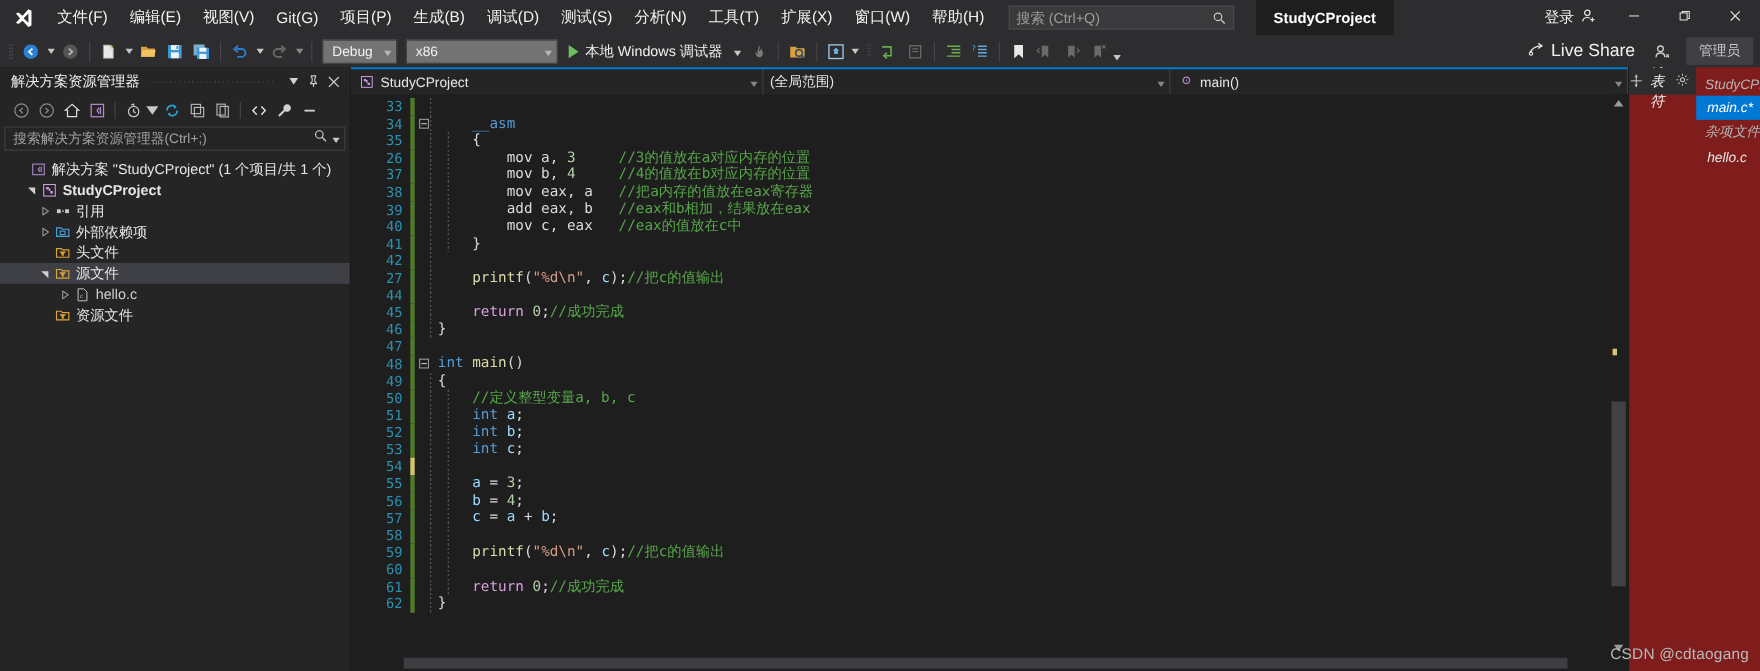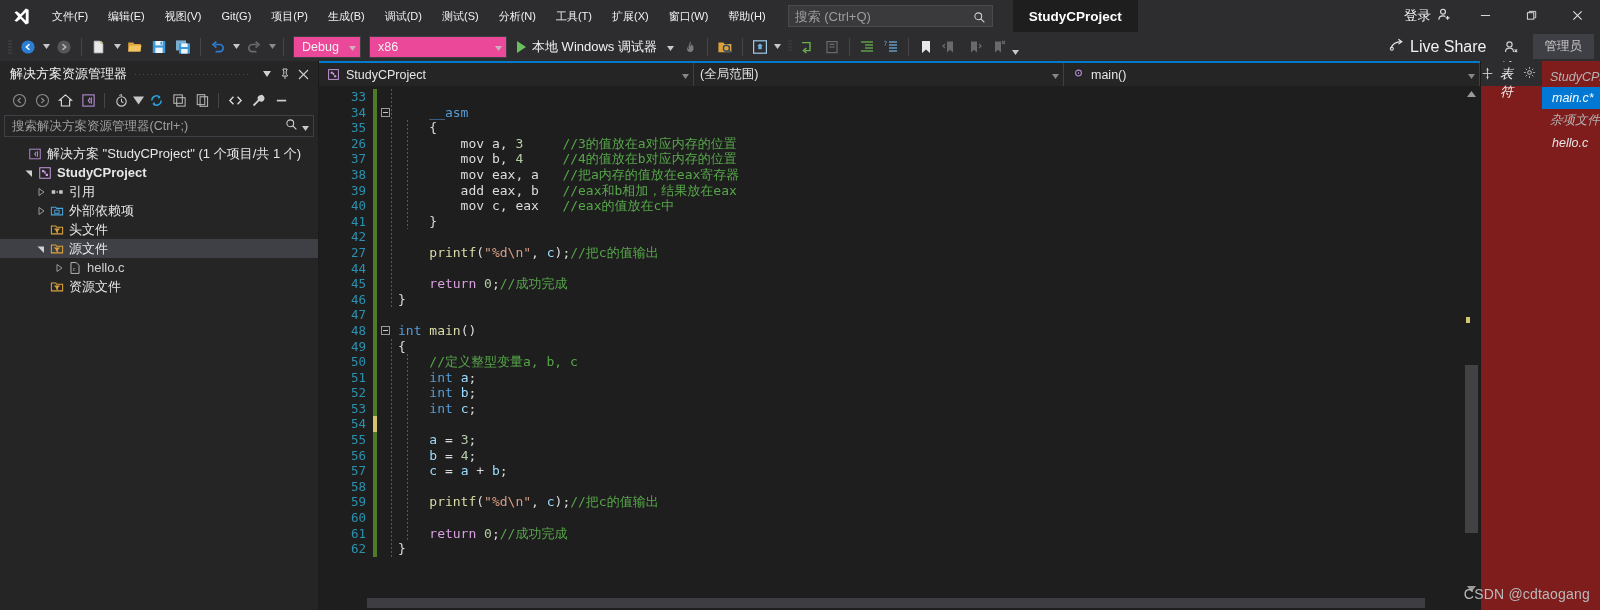--- a/index.html
+++ b/index.html
@@ -14,21 +14,21 @@
 
   
   .titlebar {
     height: 32px; background: #2d2d30; display: flex; align-items: center;
     flex: 0 0 32px; position: relative;
   }
   .vs-logo { width: 42px; height: 32px; display: flex; align-items: center; justify-content: center; }
   .vs-logo svg { width: 19px; height: 19px; }
   .menu { display: flex; align-items: center; height: 32px; }
   .menu-item {
-    font-size: 11px; color: #f1f1f1; padding: 0 10px; height: 32px;
+    font-size: 14px; color: #f1f1f1; padding: 0 10px; height: 32px;
     display: flex; align-items: center; cursor: default; white-space: nowrap;
   }
   .search-box {
     margin-left: 12px; width: 205px; height: 22px; background: #3a3a3c;
     border: 1px solid #4a4a4d; display: flex; align-items: center;
     padding: 0 6px; position: relative;
   }
   .search-box input {
     flex: 1; background: transparent; border: none; outline: none;
     color: #cfcfcf; font-size: 13px; font-family: "Liberation Sans", sans-serif;
@@ -48,21 +48,21 @@
   .toolbar {
     height: 29px; flex: 0 0 29px; background: #2d2d30; display: flex; align-items: center;
     padding-left: 4px; gap: 0px; position: relative;
   }
   .grip { width: 12px; height: 18px; display:flex; align-items:center; justify-content:center; opacity:.45; }
   .tb-ico { width: 24px; height: 24px; display: flex; align-items: center; justify-content: center; }
   .tb-ico svg { width: 16px; height: 16px; }
   .tb-caret { width: 12px; height: 24px; display: flex; align-items: center; justify-content: center; }
   .tb-sep { width: 1px; height: 18px; background: #46464a; margin: 0 5px; }
   .combo {
-    height: 22px; background: #ec4899; border: 1px solid #3f3f42; display: flex;
+    height: 22px; background: #737373; border: 1px solid #3f3f42; display: flex;
     align-items: center; padding: 0 4px 0 8px; font-size: 12.5px; color: #f1f1f1;
     margin: 0 4px;
   }
   .combo .cv { white-space: nowrap; }
   .combo .cc { margin-left: auto; padding-left: 8px; opacity: .8; }
   .combo.debug { width: 68px; }
   .combo.plat { width: 138px; }
   .run-btn {
     display: flex; align-items: center; gap: 6px; height: 24px; padding: 0 4px 0 6px;
     font-size: 13px; color: #f1f1f1; white-space: nowrap;

